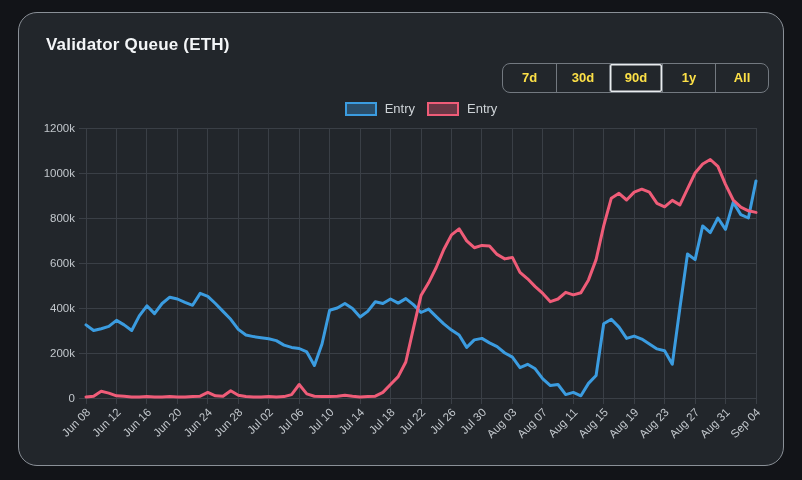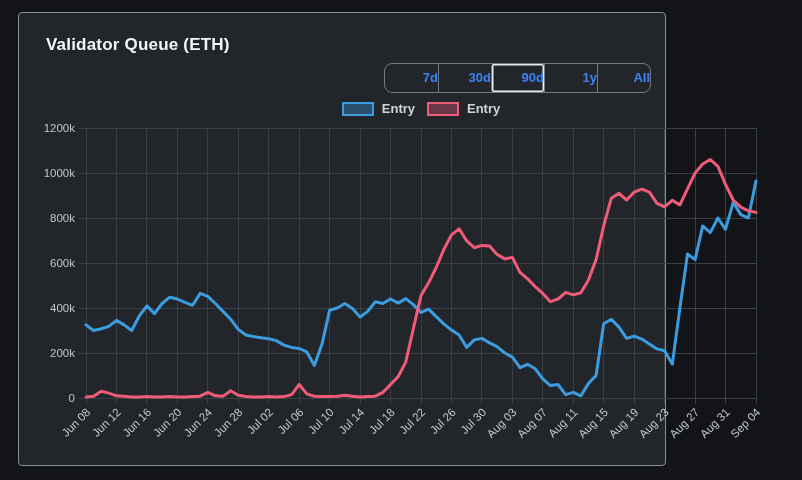--- a/index.html
+++ b/index.html
@@ -2,42 +2,42 @@
 <html><head>
 <meta charset="utf-8">
 <style>
   html,body{margin:0;padding:0;}
   body{
     width:802px;height:480px;position:relative;overflow:hidden;
     background:#121418;
     font-family:"Liberation Sans",sans-serif;
   }
   .card{
-    position:absolute;left:18px;top:12px;width:648px;height:454px;
+    position:absolute;left:18px;top:12px;width:766px;height:454px;
     box-sizing:border-box;background:#22262b;
-    border:1.5px solid #8a9097;border-radius:4px;
+    border:1.5px solid #8a9097;border-radius:19px;
   }
   .title{
     position:absolute;left:27px;top:22px;
     font-size:17px;font-weight:bold;color:#f3f5f7;letter-spacing:.2px;
   }
   .range-group{
     position:absolute;top:50px;right:14px;display:flex;
     border:1px solid #737980;border-radius:8px;overflow:hidden;
   }
   .range-btn{
     min-width:53px;box-sizing:border-box;height:28px;line-height:28px;
-    text-align:right;font-size:13px;font-weight:600;color:#3b82f6;
+    text-align:center;font-size:13px;font-weight:600;color:#fde047;
     border-left:1px solid #737980;cursor:pointer;background:transparent;
   }
   .range-btn:first-child{border-left:none;}
   .range-btn.active{box-shadow:inset 0 0 0 1.5px #e9ecef;border-radius:2px;}
   .legend{
     position:absolute;left:67px;top:88px;width:670px;
-    display:flex;justify-content:center;align-items:center;gap:12px;font-weight:bold;
+    display:flex;justify-content:center;align-items:center;gap:12px;
   }
   .legend-item{display:flex;align-items:center;gap:8px;cursor:pointer;}
   .legend-swatch{width:32px;height:14px;box-sizing:border-box;border:2.5px solid;}
   .legend-label{font-size:13px;color:#ced3d7;}
   #chart-svg{position:absolute;left:0;top:95px;}
 </style>
 </head>
 <body>
 
 <div class="card">

